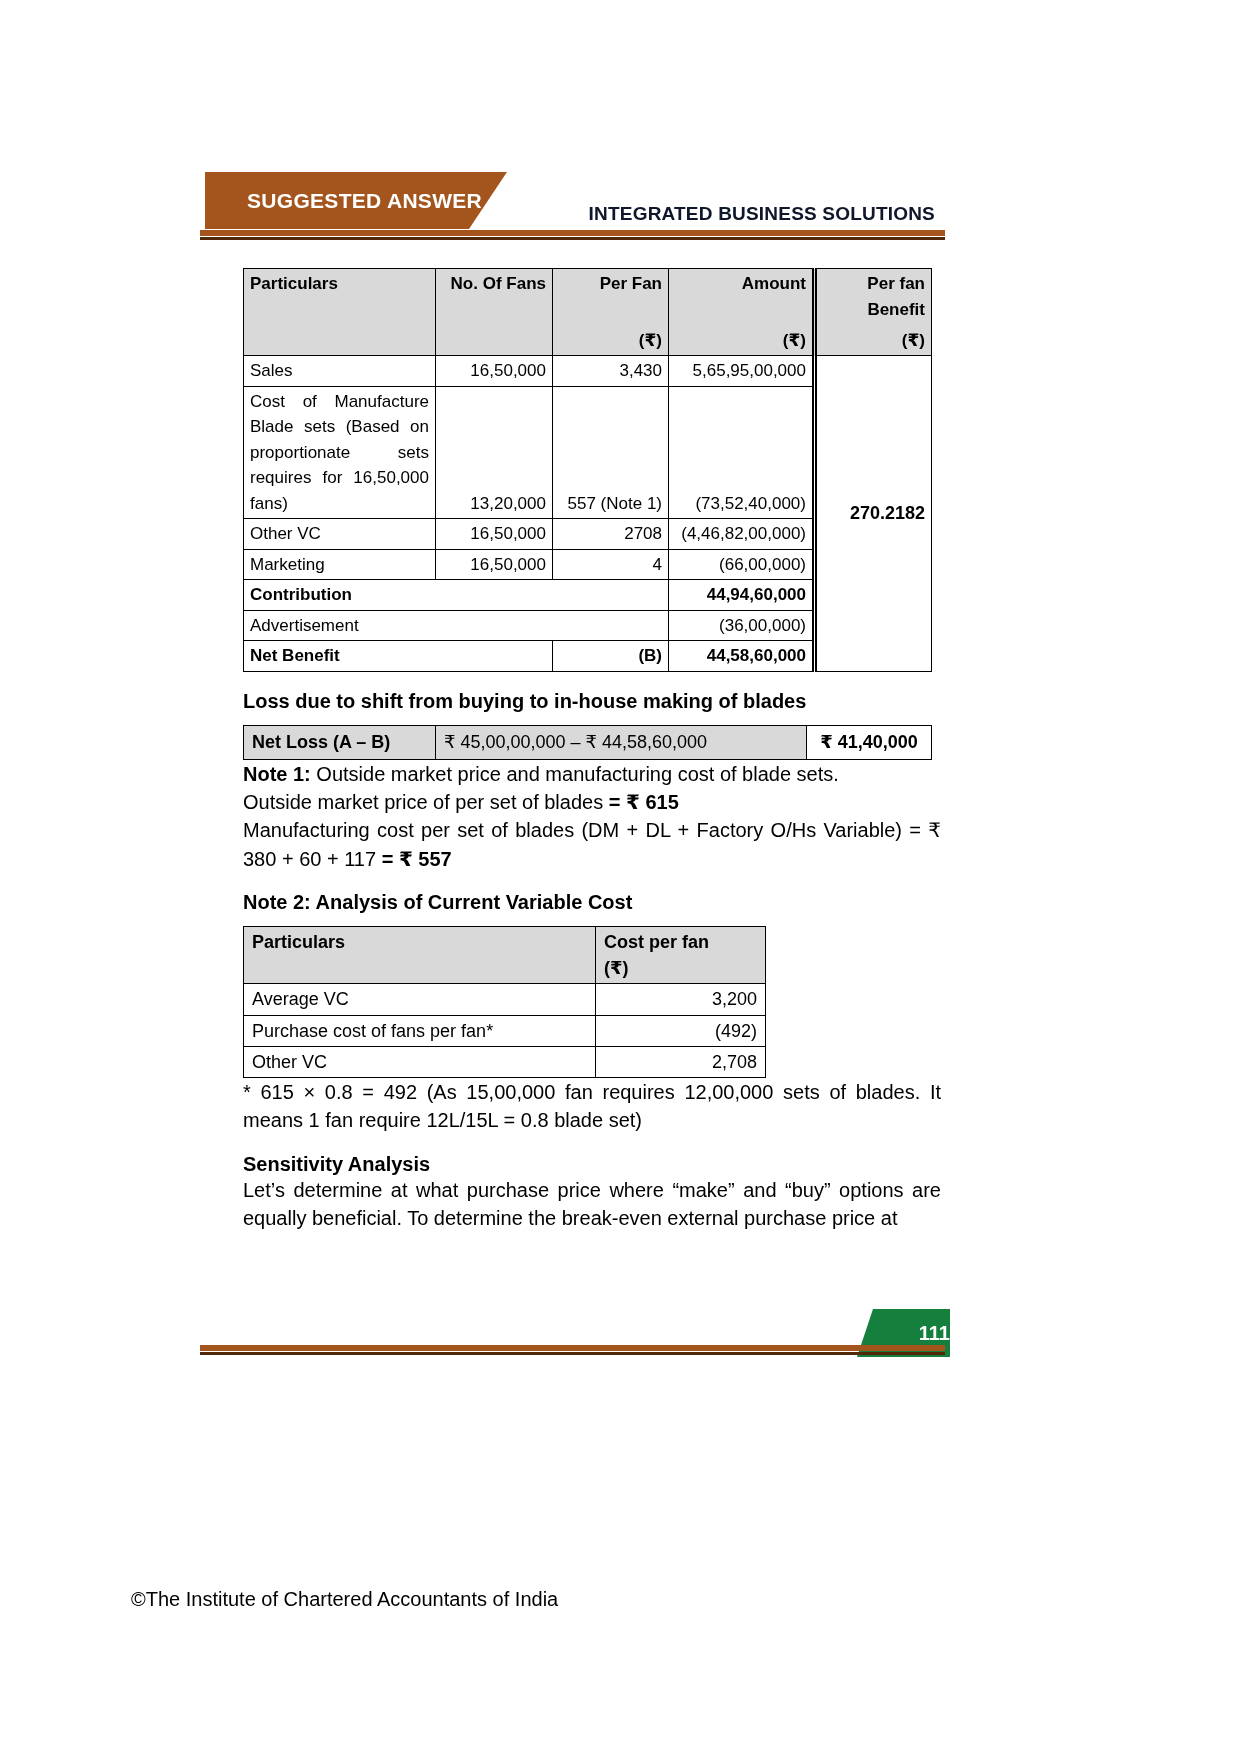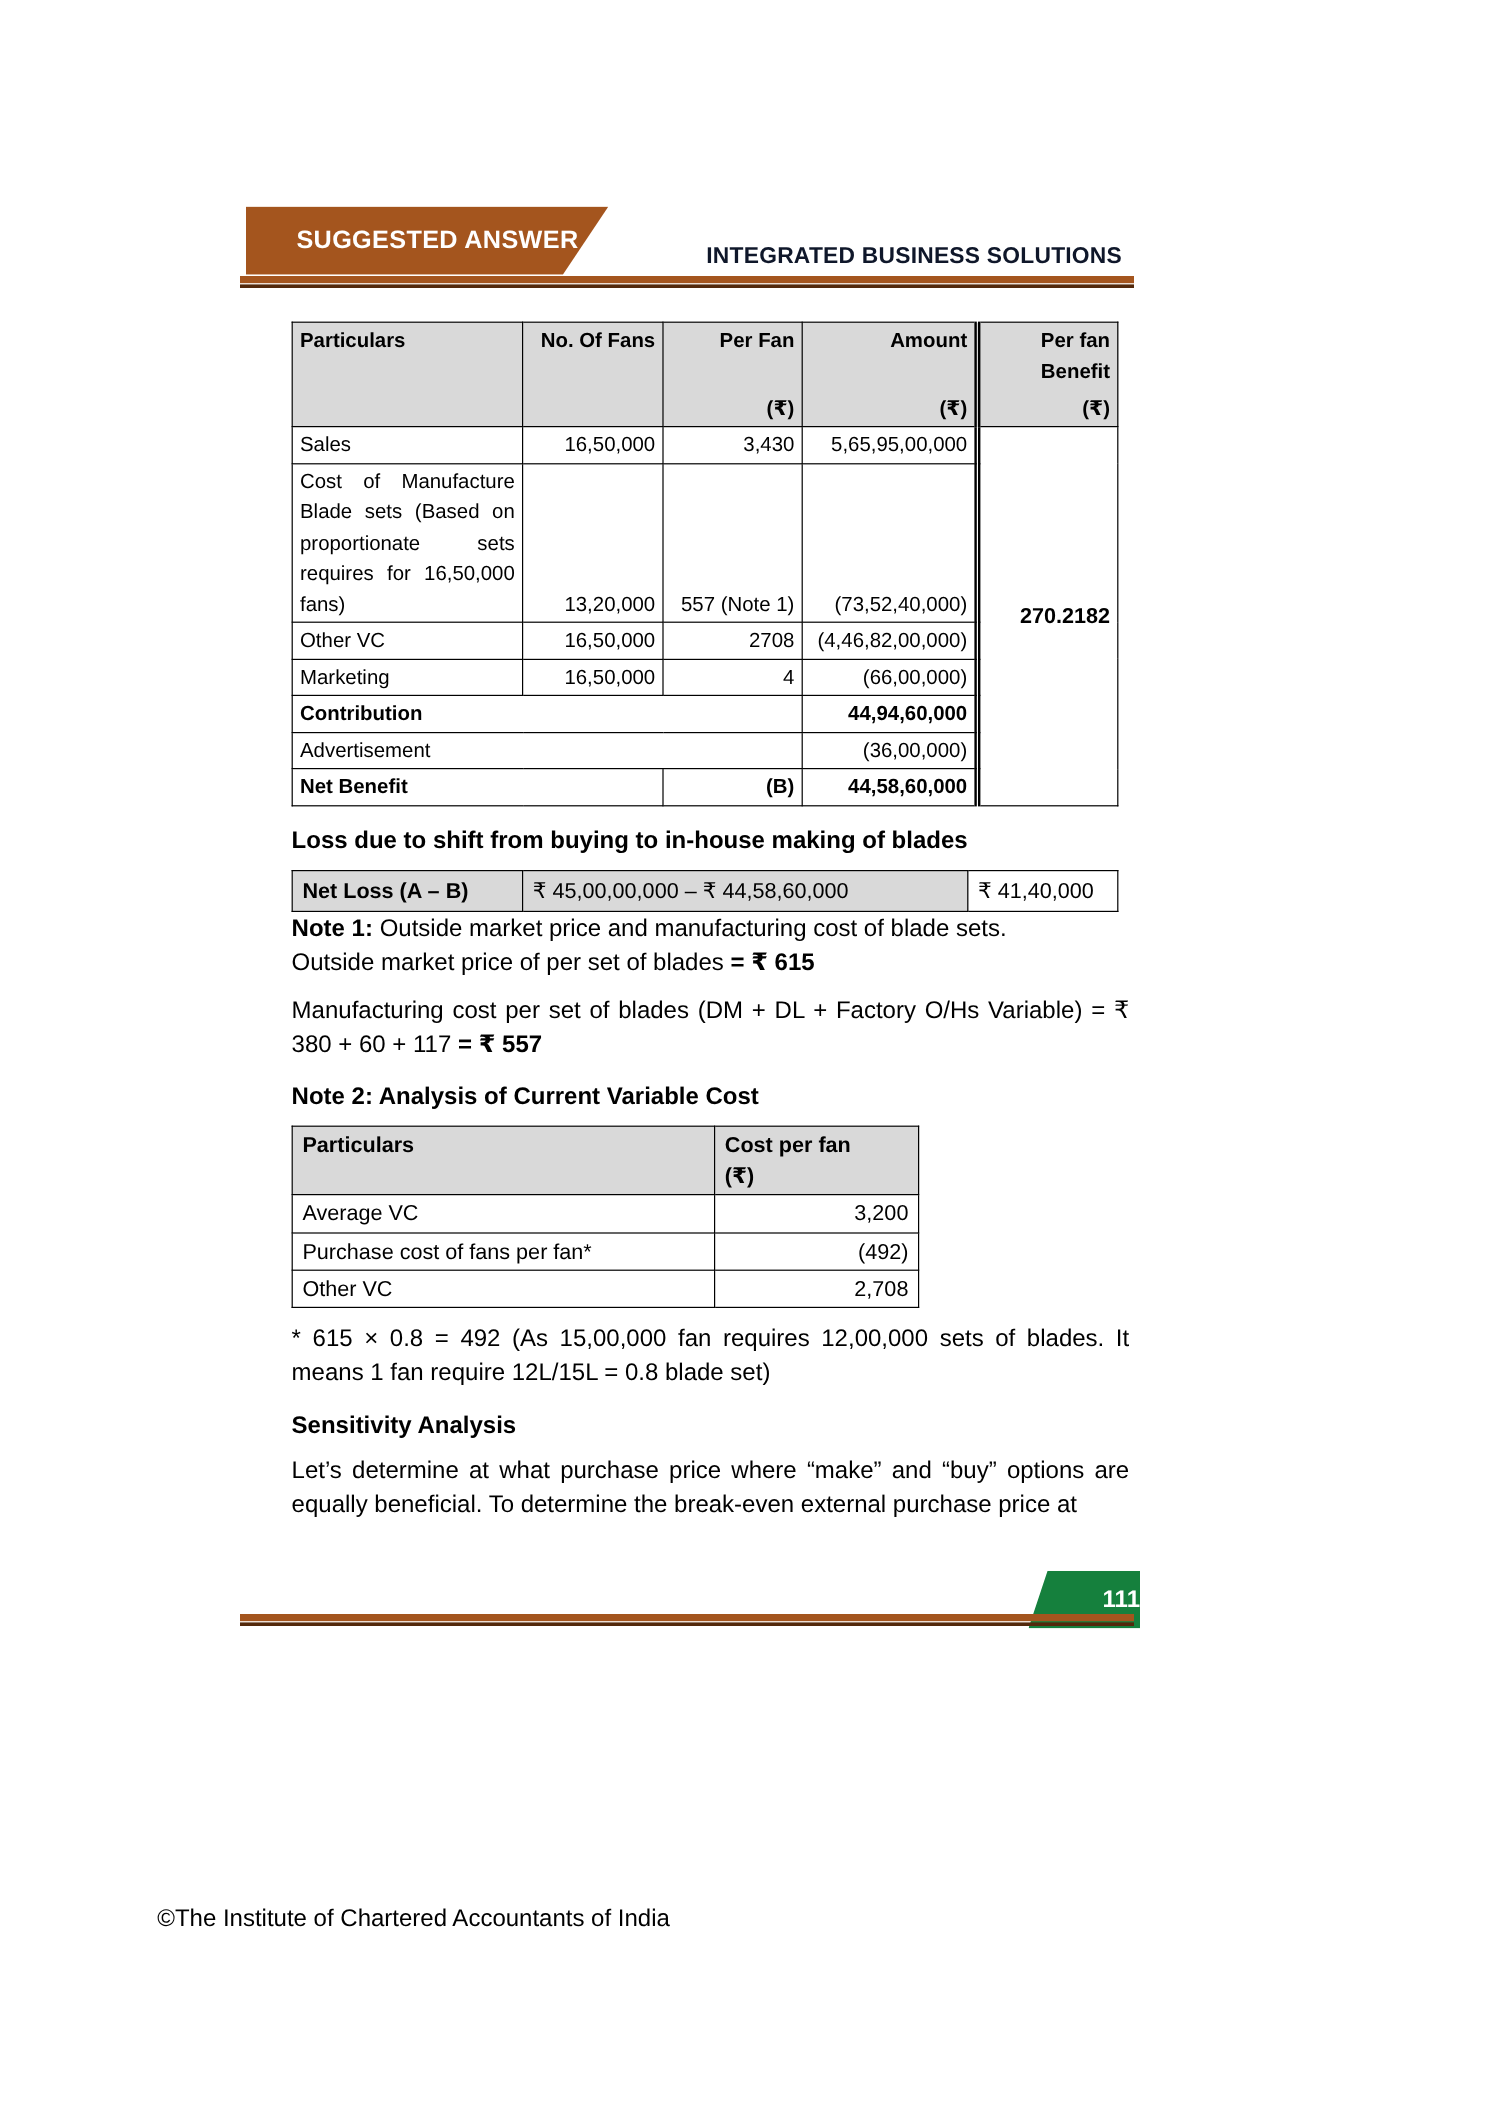--- a/index.html
+++ b/index.html
@@ -36,35 +36,35 @@
   table { border-collapse:collapse; }
   .main-table { width:688px; table-layout:fixed; font-size:17px; }
   .main-table th, .main-table td {
     border:1px solid #000; padding:2px 6px; line-height:1.5; vertical-align:middle;
   }
   .main-table th { background:#D9D9D9; font-weight:bold; text-align:left; vertical-align:top; }
   .hwrap { height:82px; display:flex; flex-direction:column; justify-content:space-between; }
   .h-right .h-label, .h-right .h-unit { text-align:right; }
   .num { text-align:right; }
   .bold { font-weight:bold; }
-  .just { text-align:justify;margin-top:12px; }
+  .just { text-align:justify; }
   .vbottom { vertical-align:bottom !important; }
   .b-col { border-left:5px double #000 !important; }
   .benefit-cell { text-align:right; font-weight:bold; font-size:18px; vertical-align:middle; }
 
   
   .h-section { font-size:20px; font-weight:bold; margin-top:18px; }
   .para { font-size:20px; line-height:1.42; }
 
   
   .netloss-table { width:688px; table-layout:fixed; font-size:18px; margin-top:12px; }
   .netloss-table td { border:1px solid #000; padding:4px 8px; line-height:1.4; }
   .nl-label { background:#D9D9D9; font-weight:bold; }
   .nl-calc  { background:#D9D9D9; text-align:left; }
-  .nl-result { font-weight:normal; }
+  .nl-result { text-align:center; font-weight:bold; }
 
   
   .vc-table { width:522px; table-layout:fixed; font-size:18px; margin-top:12px; }
   .vc-table th, .vc-table td { border:1px solid #000; padding:2px 8px; line-height:1.45; }
   .vc-table th { background:#D9D9D9; font-weight:bold; text-align:left; vertical-align:top; }
   .vc-h2 { text-align:right; }
 
   
   .page-num-box {
     position:absolute; left:857px; top:1297px; width:93px; height:48px;

